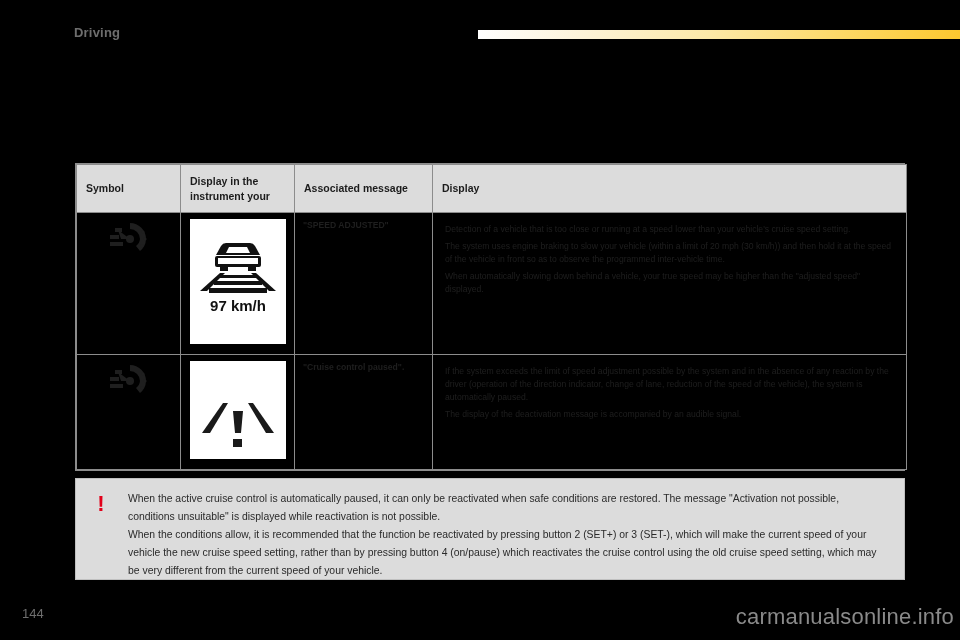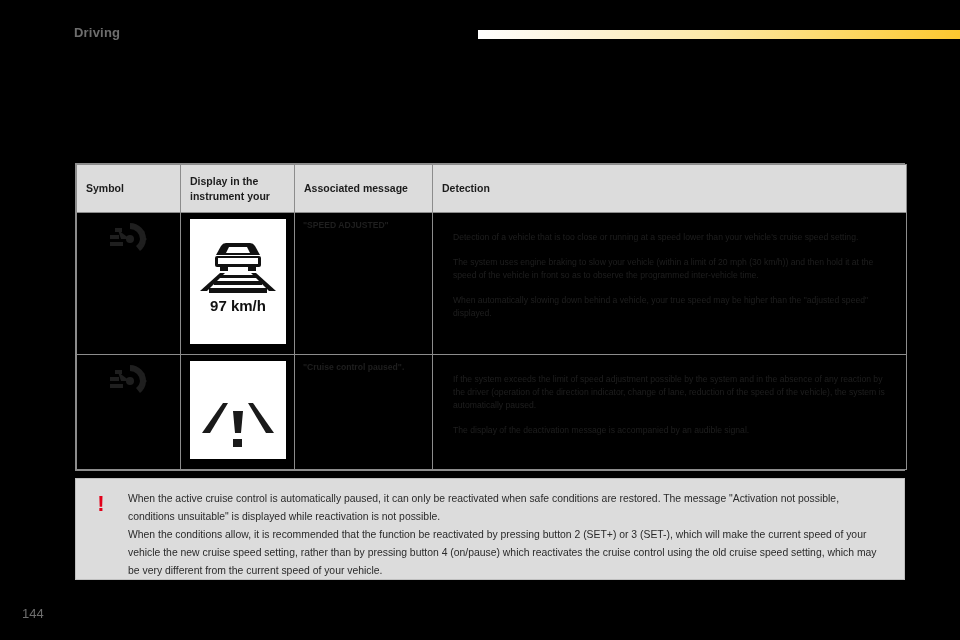--- a/index.html
+++ b/index.html
@@ -74,21 +74,21 @@
     border: 1px solid #8c8c8c;
     vertical-align: top;
     padding: 6px 8px;
     color: #1f1f1f;
     font-size: 8.6px;
     line-height: 1.52;
   }
   td.cell-symbol { text-align: center; vertical-align: top; padding-top: 10px; }
   td.cell-display { text-align: center; vertical-align: top; padding-top: 6px; }
   td.cell-message { font-weight: bold; }
-  td.cell-comments p { margin: 12px; }
+  td.cell-comments p { margin: 4px; }
 
   .row1 td { height: 120px; }
   .row2 td { height: 108px; }
 
   
   .sym-icon { display: inline-block; width: 46px; height: 40px; }
 
   
   .panel-tile {
     width: 96px; height: 125px;
@@ -159,21 +159,21 @@
         <col class="c1">
           <col class="c2">
           <col class="c3">
           <col class="c4">
       </colgroup>
       <thead>
         <tr>
           <th>Symbol</th>
           <th>Display in the instrument your</th>
           <th>Associated message</th>
-          <th>Detection</th>
+          <th>Display</th>
         </tr>
       </thead>
       <tbody>
 
         <tr class="row1">
           <td class="cell-symbol">
             <span class="sym-icon">
               <svg viewBox="0 0 46 40" width="46" height="40">
                 <g fill="#1f1f1f">
                   <path d="M24 4 A16 16 0 0 1 40 20 L34 20 A10 10 0 0 0 24 10 Z"></path>
@@ -270,14 +270,15 @@
 
   <div class="note-box">
     <div class="note-bang">!</div>
     <div class="note-text">
       <p>When the active cruise control is automatically paused, it can only be reactivated when safe conditions are restored. The message "Activation not possible, conditions unsuitable" is displayed while reactivation is not possible.</p>
       <p>When the conditions allow, it is recommended that the function be reactivated by pressing button 2 (SET+) or 3 (SET-), which will make the current speed of your vehicle the new cruise speed setting, rather than by pressing button 4 (on/pause) which reactivates the cruise control using the old cruise speed setting, which may be very different from the current speed of your vehicle.</p>
     </div>
   </div>
 
   <div class="page-number">144</div>
+  <div class="watermark">carmanualsonline.info</div>
 
 </div>
 
 </body></html>

